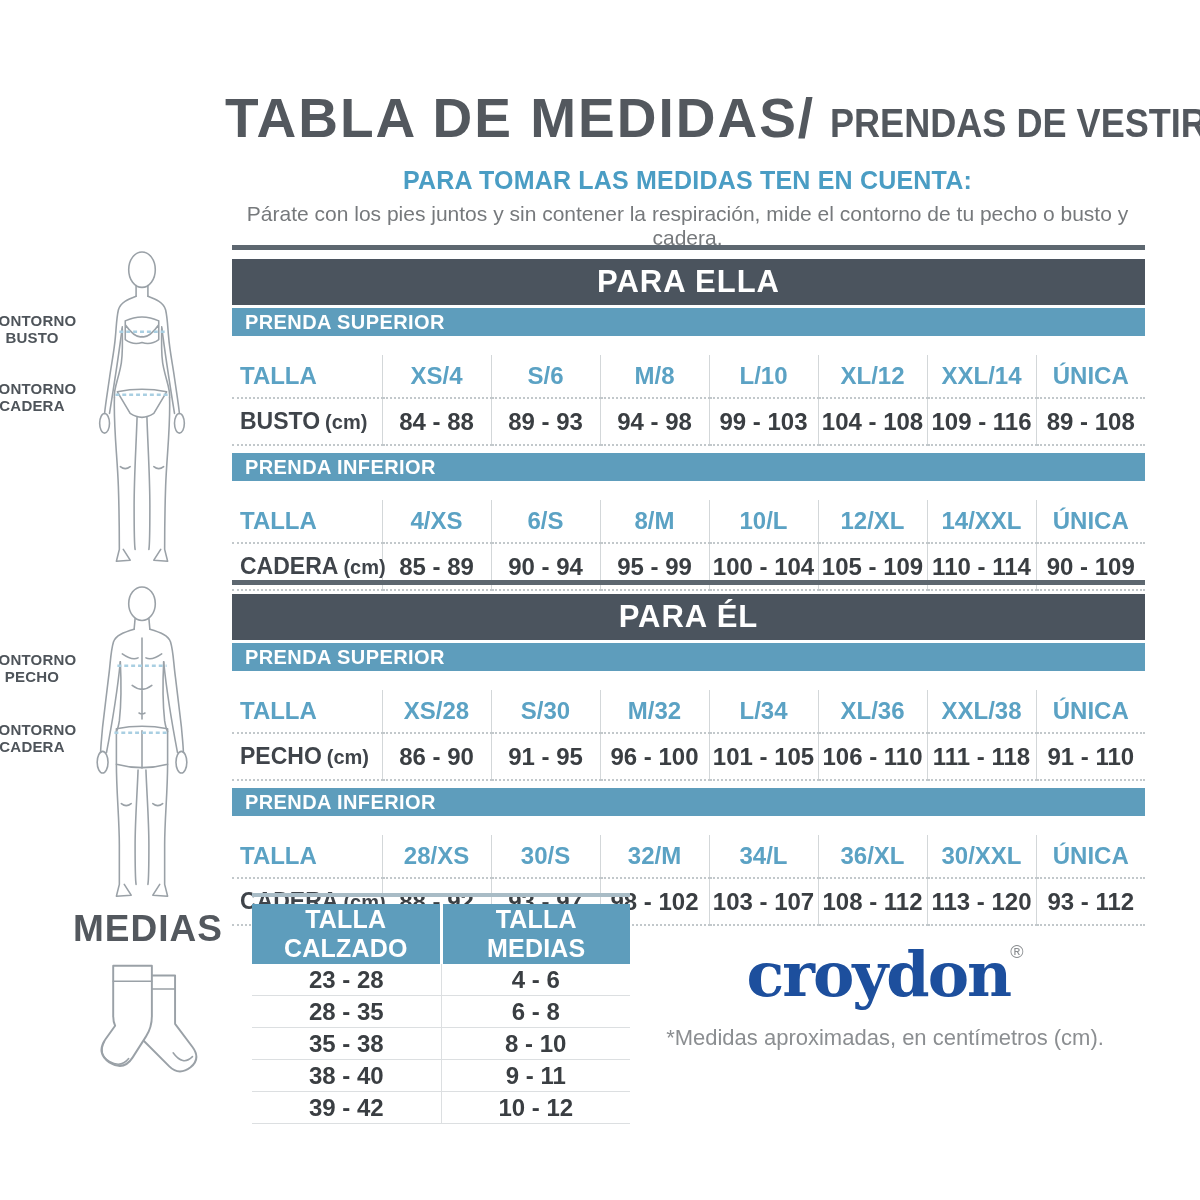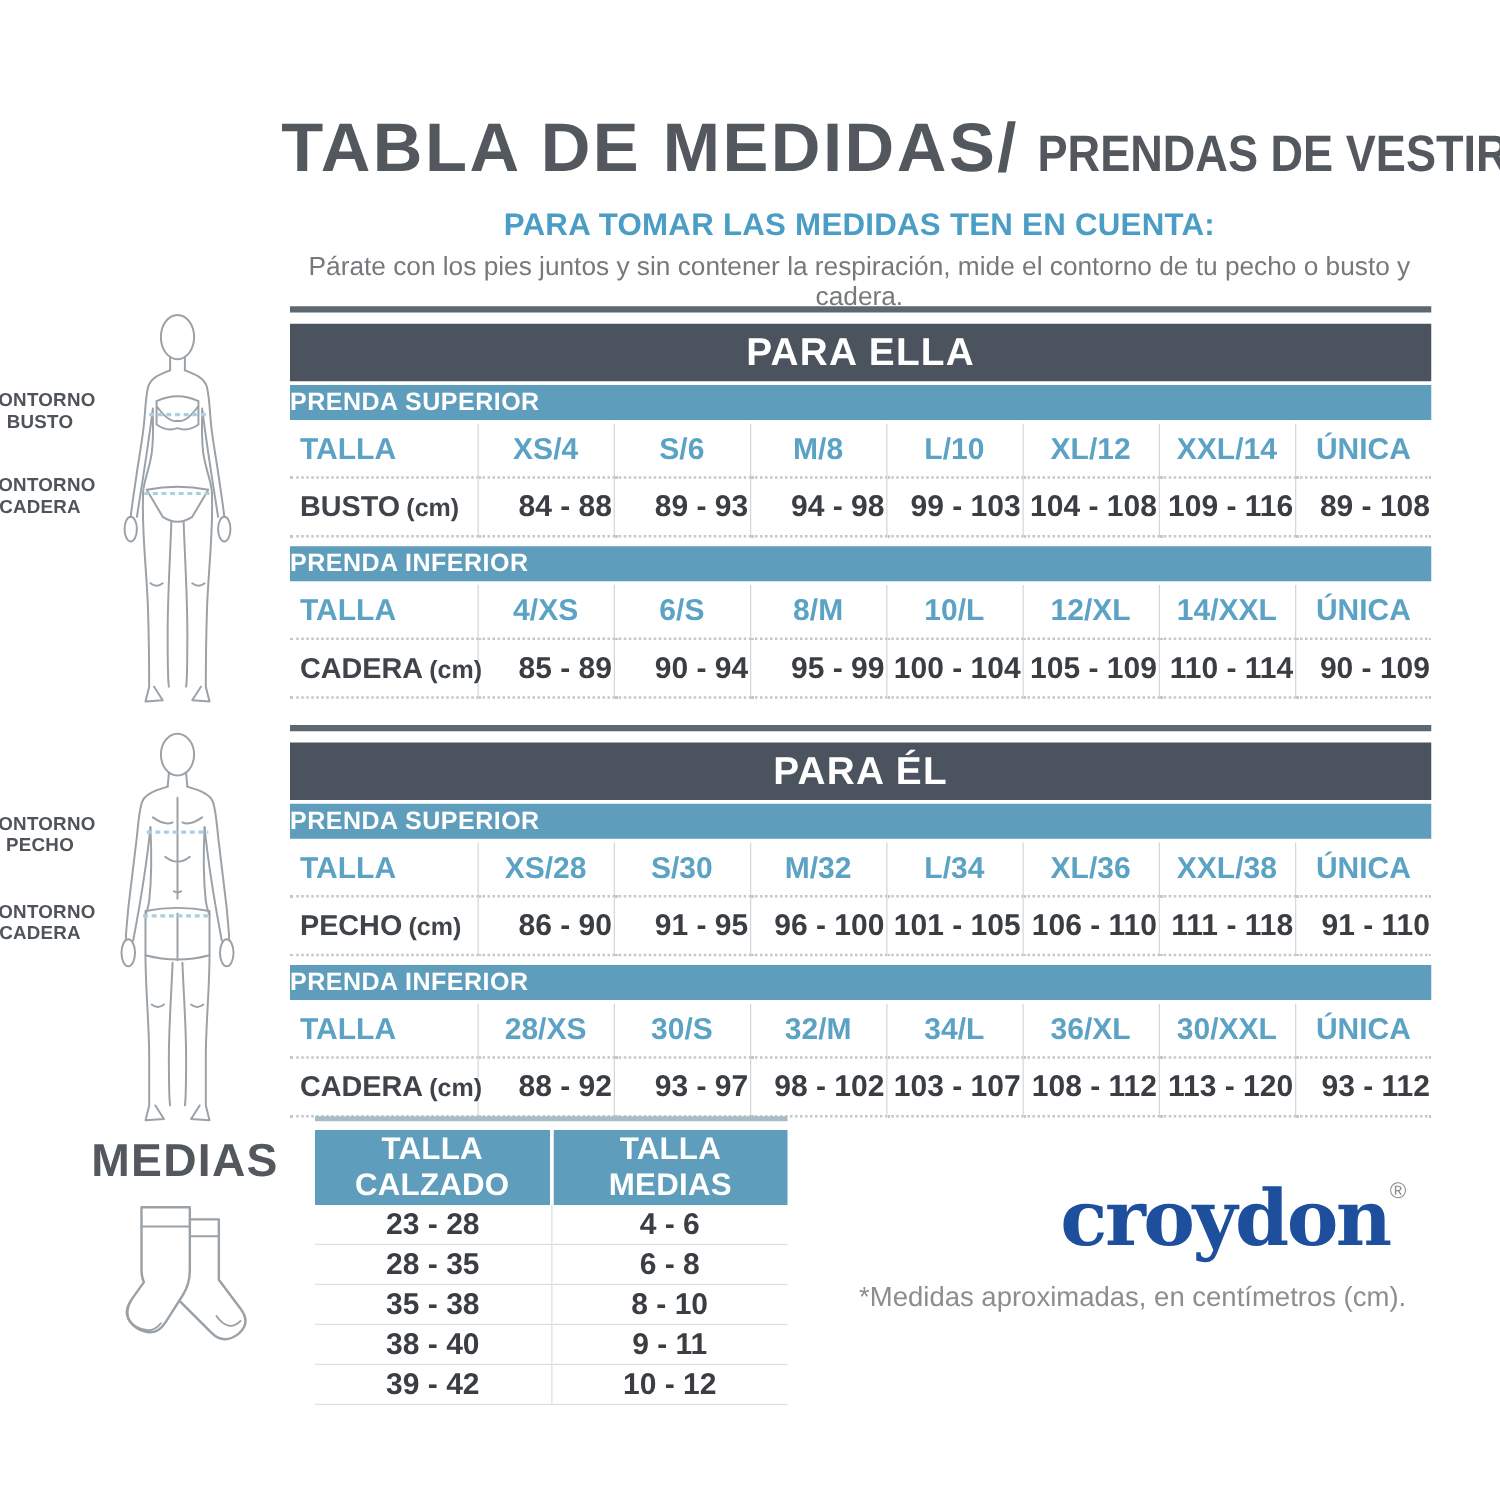--- a/index.html
+++ b/index.html
@@ -14,28 +14,28 @@
              display:inline-block;transform:scaleX(.88);transform-origin:left center;margin-left:10px;}
   .subtitle{margin-top:16px;font-size:25px;font-weight:800;color:#4a9dc4;letter-spacing:.2px;}
   .intro{margin-top:7px;font-size:21px;color:#76797c;}
 
   
   .size-block{position:absolute;width:913px;}
   .cap-line{height:5px;background:#5d6770;margin-bottom:9px;}
   .bar-dark{height:46px;background:#4b545e;color:#fff;font-size:31px;font-weight:800;
             letter-spacing:1px;display:flex;align-items:center;justify-content:center;margin-bottom:3px;}
   .bar-blue{height:28px;background:#5e9dbc;color:#fff;font-size:20px;font-weight:800;
-            letter-spacing:.4px;display:flex;align-items:center;margin-bottom:3px;}
+            letter-spacing:.4px;display:flex;align-items:center;padding-left:13px;margin-bottom:19px;}
   .gap-top{margin-top:7px;text-align:right;}
   table.sizes{border-collapse:collapse;width:913px;table-layout:fixed;}
   table.sizes col.c0{width:150px;}
   table.sizes td{text-align:center;vertical-align:middle;}
   table.sizes td+td{border-left:1px solid #d3d7d9;margin-left:30px;}
   tr.talla td{height:40px;font-size:24px;font-weight:800;color:#5ba2c4;border-bottom:2px dotted #c2c8cb;}
-  tr.vals  td{height:43px;font-size:24px;font-weight:600;color:#3a3e42;border-bottom:2px dotted #c2c8cb;text-align:right;}
+  tr.vals  td{height:43px;font-size:24px;font-weight:600;color:#3a3e42;border-bottom:2px dotted #c2c8cb;}
   td.lbl{text-align:left !important;padding-left:8px;}
   tr.vals td.lbl{font-weight:800;color:#3f444a;font-size:23px;}
   .unit{font-weight:700;font-size:20px;margin-left:5px;}
 
   
   .figure{position:absolute;width:200px;}
   .fig-label{position:absolute;width:100px;left:-58px;text-align:center;font-size:15px;
              font-weight:800;color:#4e545a;line-height:1.15;letter-spacing:.2px;}
   .fig-svg{position:absolute;left:52px;top:0;}
 
@@ -47,21 +47,21 @@
   .medias-cap{height:4px;background:#a9bcc6;margin-bottom:7px;}
   table.medias{border-collapse:collapse;width:378px;table-layout:fixed;}
   table.medias th{background:#5e9dbc;color:#fff;font-size:25px;font-weight:800;height:39px;
                   letter-spacing:.2px;}
   table.medias th:first-child{border-right:3px solid #fff;}
   table.medias td{height:29px;text-align:center;font-size:24px;font-weight:700;color:#3a3e42;
                   border-bottom:1px solid #dcdfe1;}
   table.medias td+td{border-left:1px solid #dcdfe1;}
 
   
-  .brand{position:absolute;left:645px;top:938px;width:480px;text-align:right;}
+  .brand{position:absolute;left:645px;top:938px;width:480px;text-align:center;}
   .brand-name{font-family:"DejaVu Serif", serif;font-size:62px;font-weight:800;
               color:#1d4f9d;letter-spacing:-2px;}
   .brand-reg{font-size:18px;color:#8a8d90;vertical-align:38px;font-family:"Liberation Sans",sans-serif;letter-spacing:0;}
   .footnote{margin-top:14px;font-size:22px;color:#8b8e91;}
 
   svg .ln{fill:none;stroke:#9aa1a7;stroke-width:1.6;stroke-linecap:round;stroke-linejoin:round;}
   svg .fillw{fill:#ffffff;stroke:#9aa1a7;stroke-width:2;stroke-linejoin:round;}
   svg .meas{stroke:#a9cfe2;stroke-width:2.5;stroke-dasharray:4 3;fill:none;}
 </style>
 </head>

